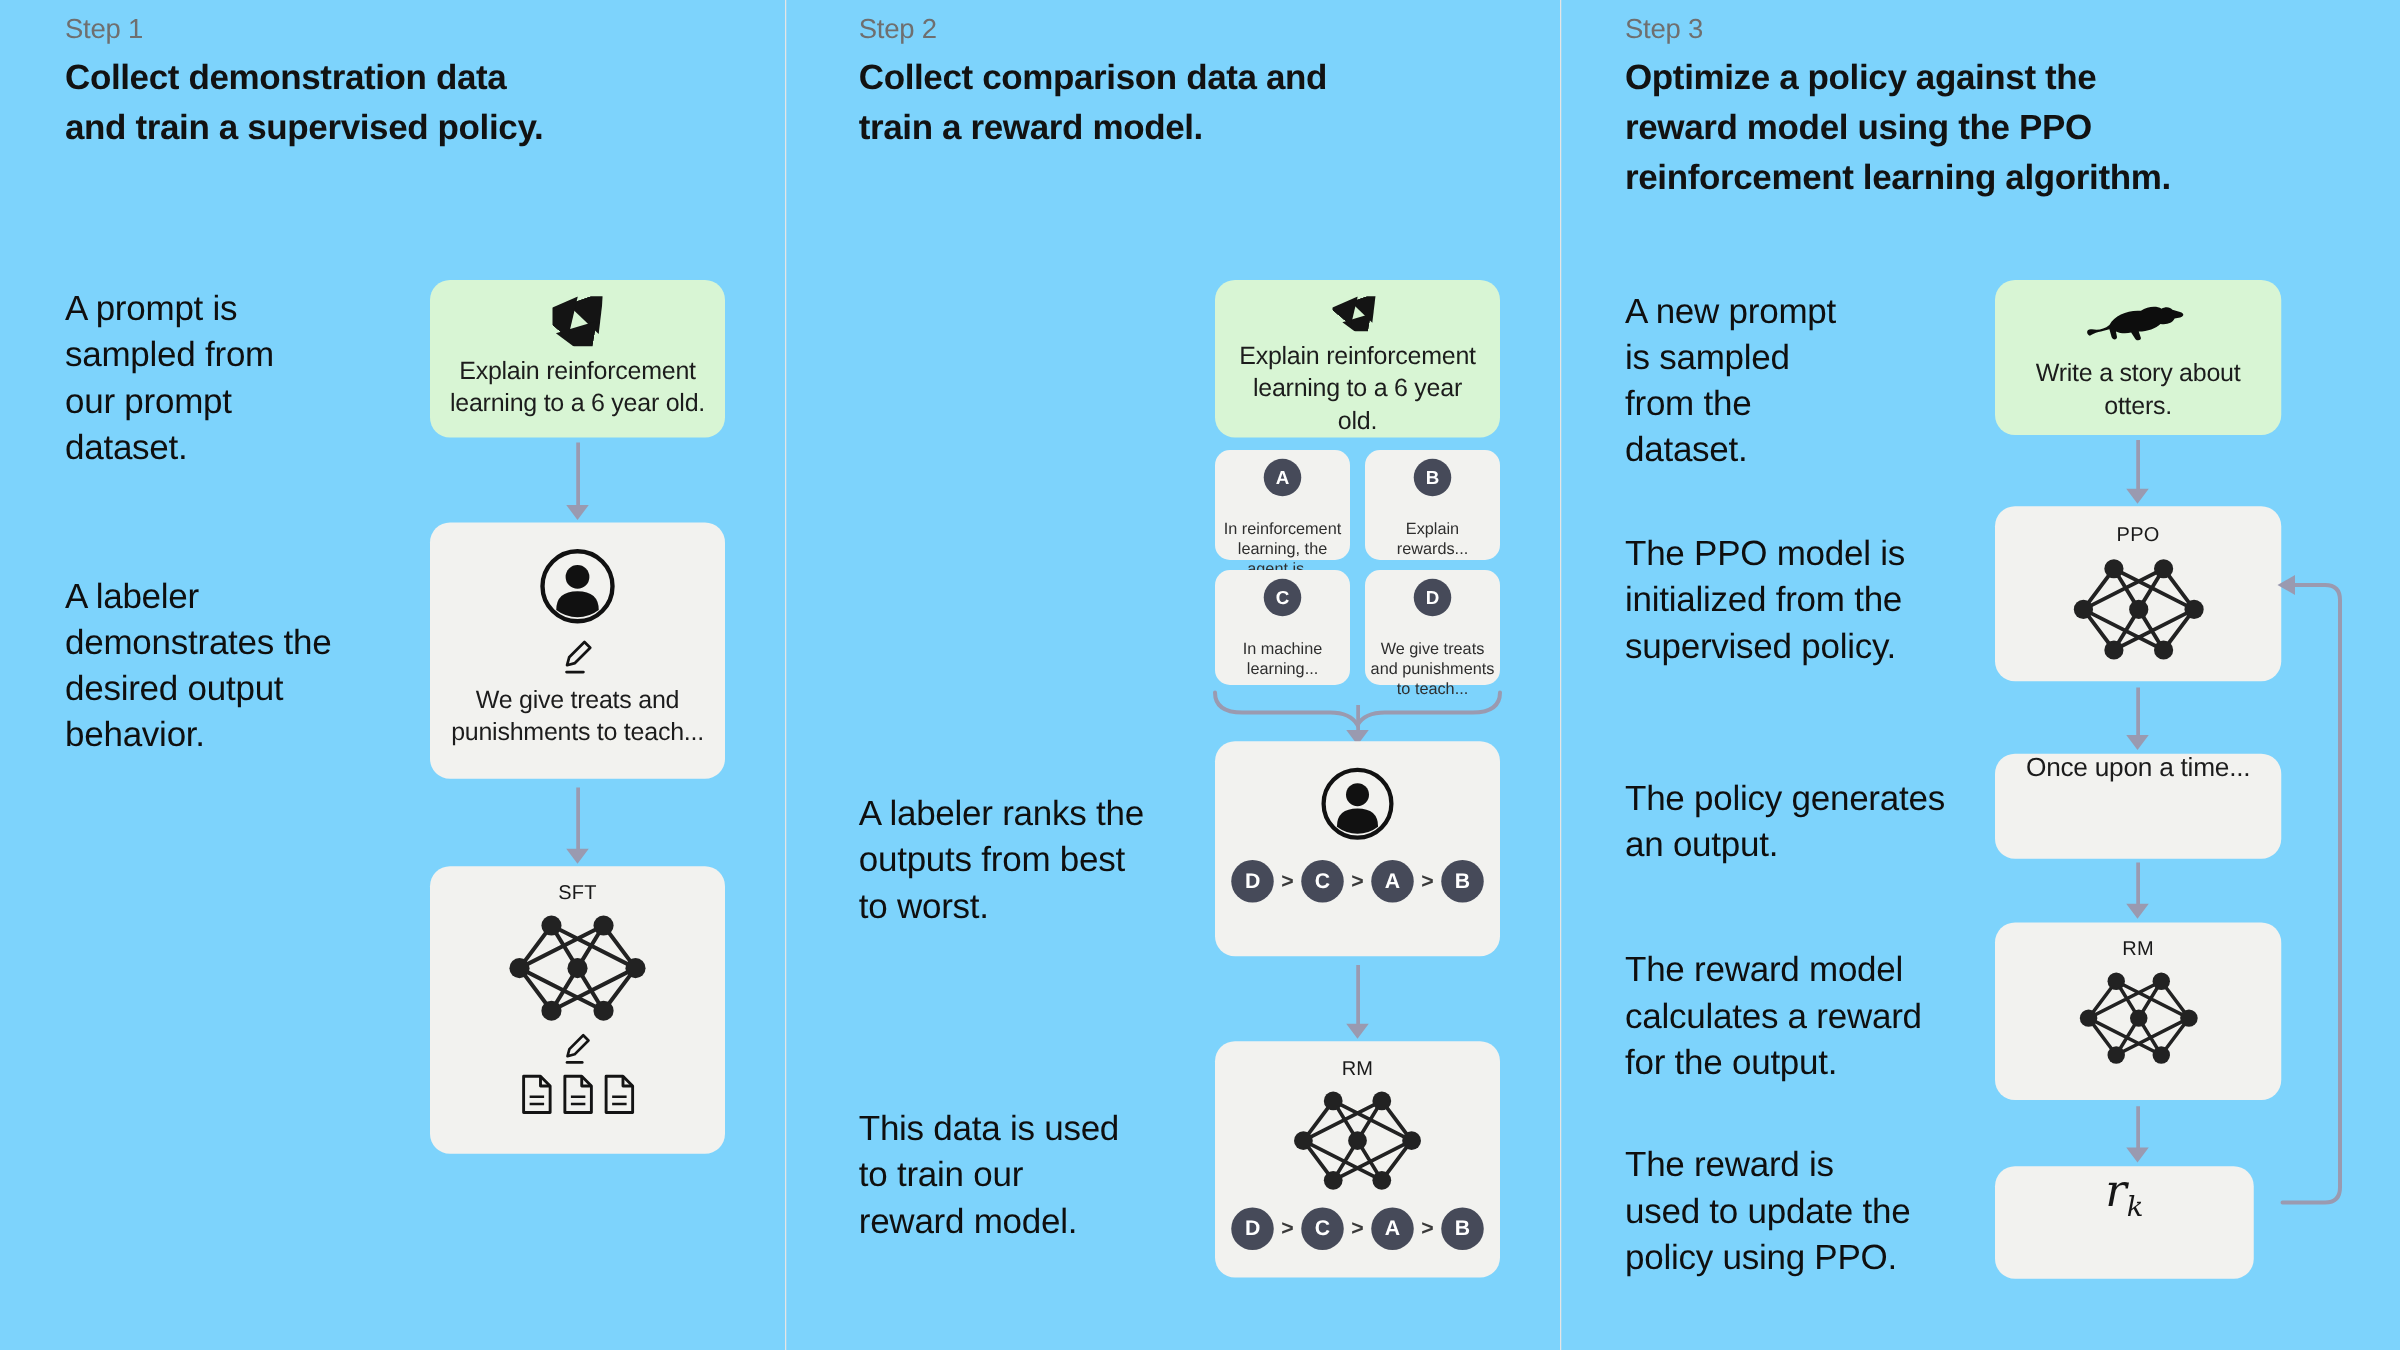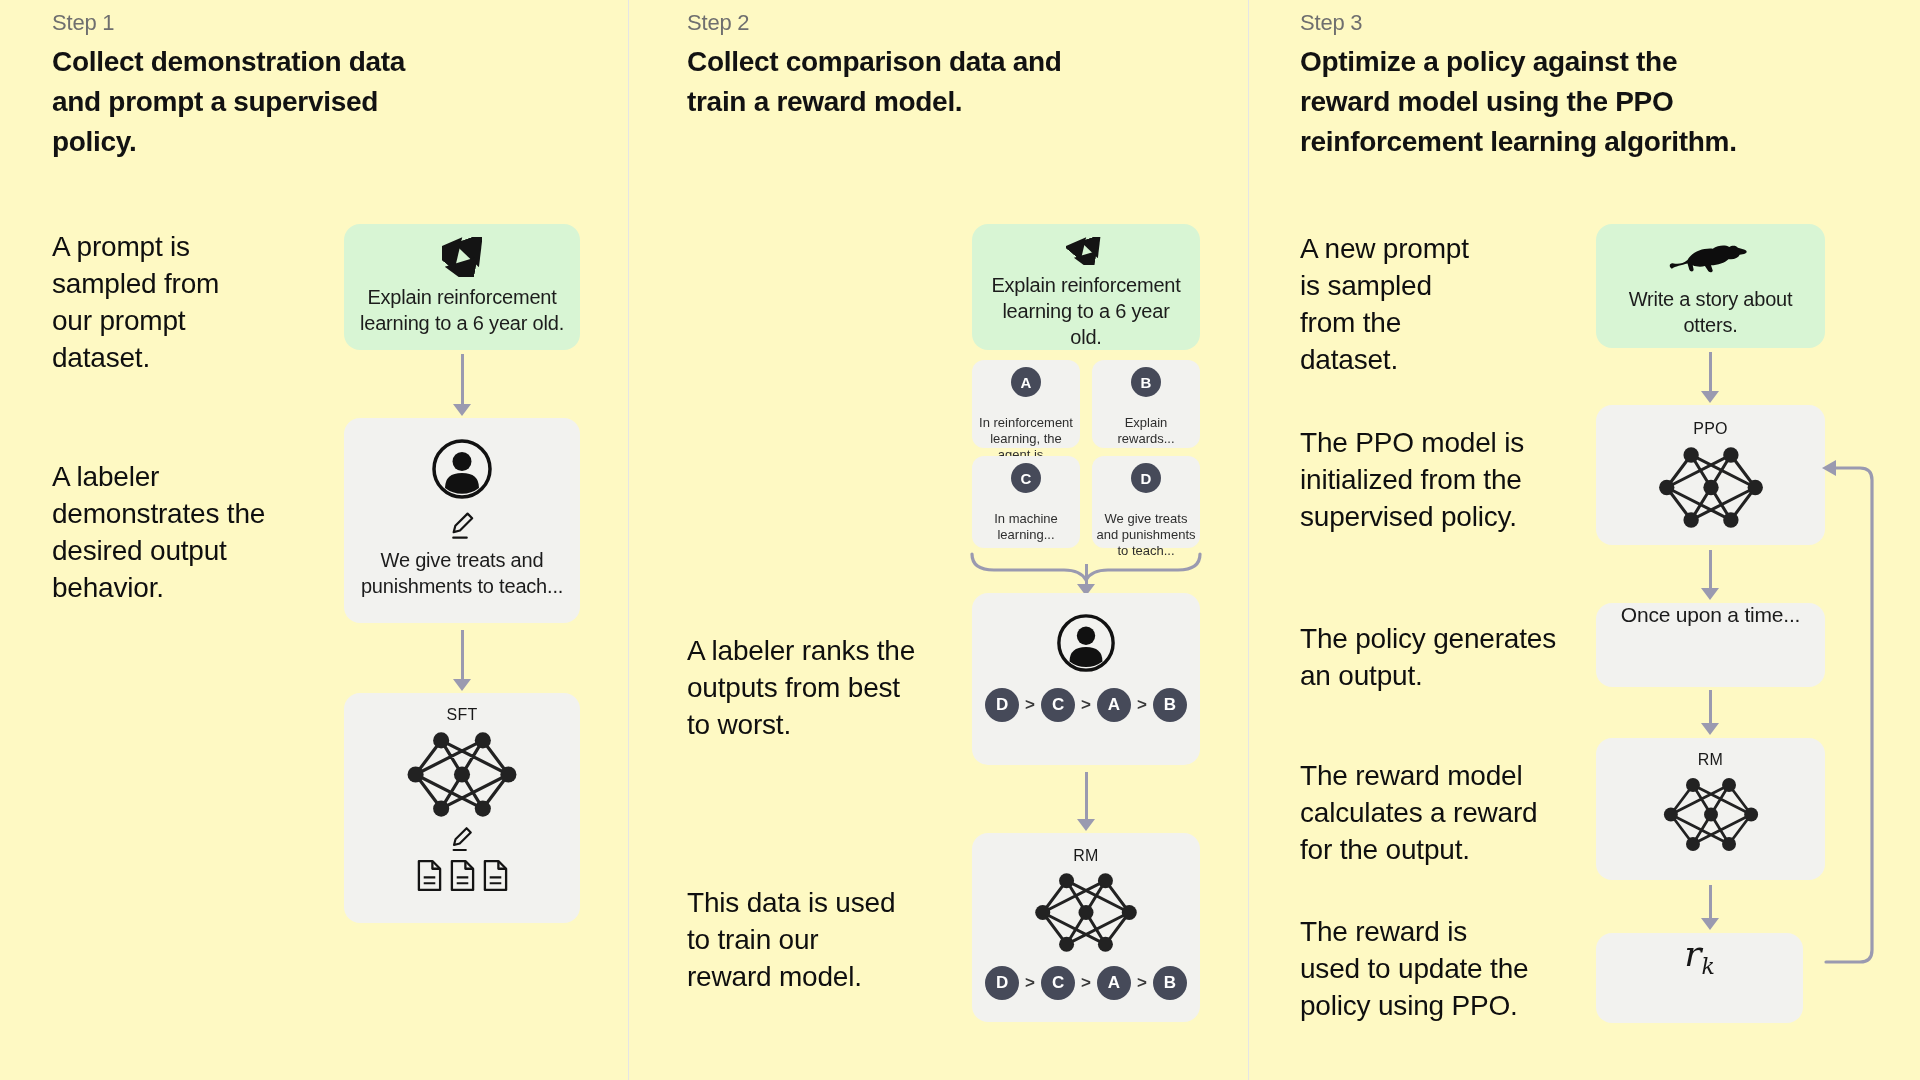--- a/index.html
+++ b/index.html
@@ -1,17 +1,17 @@
 <!DOCTYPE html>
 <html style="--c-green: #d8f5d4; --c-gray: #f2f2ef; --c-badge: #464a59; --c-arrow: #9a9ab0; --c-divider: #e5e5e5;"><head>
 <meta charset="utf-8">
 <style>
   html,body{margin:0;padding:0;background:#ffffff;}
   body{font-family:"Liberation Sans","DejaVu Sans",sans-serif;color:#111;}
-  .canvas{position:relative;width:1920px;height:1080px;background:#fef9c3;overflow:hidden;}
+  .canvas{position:relative;width:1920px;height:1080px;background:#7dd3fc;overflow:hidden;}
   .divider{position:absolute;top:0;width:1px;height:1080px;background:var(--c-divider,#e5e5e5);}
   .step-label{position:absolute;top:8px;font-size:22px;line-height:30px;color:#6f6f6f;letter-spacing:-0.2px;}
   .step-title{position:absolute;top:42px;margin:0;font-size:28px;line-height:40px;font-weight:700;color:#121212;letter-spacing:-0.3px;}
   .ann{position:absolute;margin:0;font-size:28px;line-height:37px;color:#0f0f0f;letter-spacing:-0.2px;}
   .box{position:absolute;border-radius:16px;display:flex;flex-direction:column;align-items:center;box-sizing:border-box;}
   .green{background:var(--c-green,#d8f5d4);}
   .gray{background:var(--c-gray,#f2f2ef);}
   .box-text{font-size:20px;line-height:26px;color:#1c1c1c;text-align:center;letter-spacing:-0.2px;}
   .model-label{font-size:16px;line-height:26px;color:#1a1a1a;letter-spacing:0.2px;}
   .arrow{position:absolute;width:18px;}
@@ -31,21 +31,21 @@
 </style>
 </head>
 <body>
 
 <div class="canvas">
 
   <div class="divider" style="left:628px;"></div>
   <div class="divider" style="left:1248px;"></div>
 
   <div class="step-label" style="left:52px;">Step 1</div>
-  <h2 class="step-title" style="left:52px;width:392px;">Collect demonstration data and prompt a supervised policy.</h2>
+  <h2 class="step-title" style="left:52px;width:392px;">Collect demonstration data and train a supervised policy.</h2>
 
   <p class="ann" style="left:52px;top:228px;width:205px;">A prompt is sampled from our prompt dataset.</p>
   <p class="ann" style="left:52px;top:458px;width:215px;">A labeler demonstrates the desired output behavior.</p>
 
   <div class="box green" style="left:344px;top:224px;width:236px;height:126px;padding-top:13px;">
     <svg viewBox="0 0 48 48" width="40" height="40">
       <defs>
           <marker id="mA" markerWidth="8" markerHeight="8" refX="4" refY="4" orient="auto">
             <path d="M0,0 L8,4 L0,8 Z" fill="#141414"></path>
           </marker>

